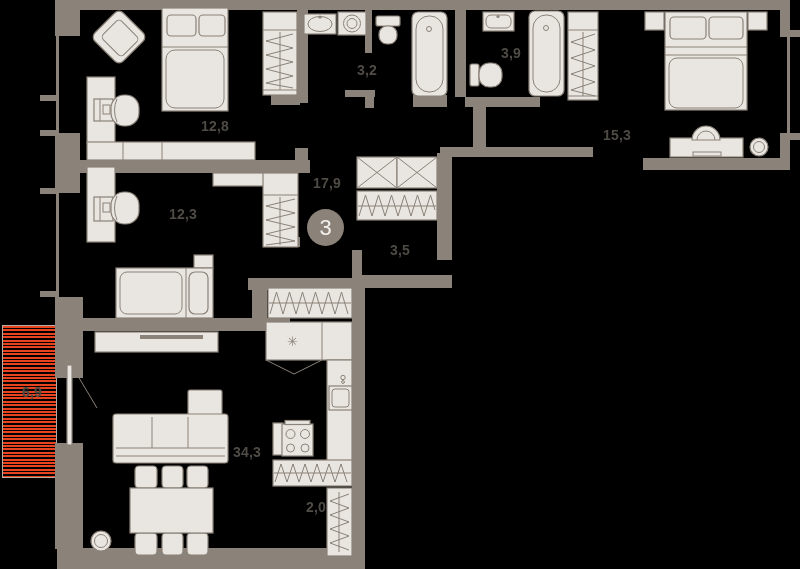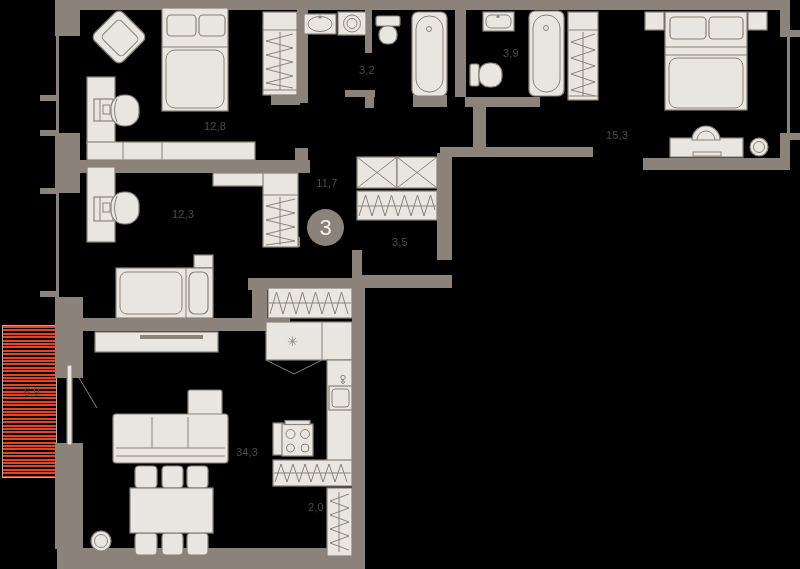--- a/index.html
+++ b/index.html
@@ -4,21 +4,21 @@
 <style>
   html,body{margin:0;padding:0;background:#000;}
   .stage{position:relative;width:800px;height:569px;background:var(--bg,#000);overflow:hidden;
          font-family:"Liberation Sans", sans-serif;}
   .stage svg{position:absolute;left:0;top:0;}
   .wall{fill:var(--wall);}
   .furn{fill:var(--furn);stroke:var(--line);stroke-width:1.2;}
   .pl{fill:none;stroke:var(--line);stroke-width:1;}
   .dark{fill:var(--line);}
   .lbl{position:absolute;transform:translate(-50%,-50%);color:var(--label);
-       font-size:11px;font-weight:400;letter-spacing:.2px;white-space:nowrap;}
+       font-size:14px;font-weight:700;letter-spacing:.2px;white-space:nowrap;}
   .badge{position:absolute;left:307px;top:209px;width:37px;height:37px;border-radius:50%;
          background:var(--wall);color:var(--badge);display:flex;align-items:center;
          justify-content:center;font-size:22px;font-weight:400;}
   .balcony{position:absolute;left:2px;top:325px;width:55px;height:153px;
            border:1px solid #b5ada4;box-sizing:border-box;
            background:repeating-linear-gradient(to bottom,var(--red) 0 2px,#000 2px 3.4px);}
   .snow{font-size:13px;fill:var(--line);font-family:"DejaVu Sans",sans-serif;}
 </style>
 </head>
 <body>
@@ -296,20 +296,20 @@
         <path class="pl" d="M349 494 L330 501 L349 508 L330 515 L349 522 L330 529 L349 536 L330 543 L349 550"></path>
       </g>
     </g>
   </svg>
 
   <div class="lbl" style="left:215px;top:126px">12,8</div>
   <div class="lbl" style="left:183px;top:214px">12,3</div>
   <div class="lbl" style="left:617px;top:135px">15,3</div>
   <div class="lbl" style="left:367px;top:70px">3,2</div>
   <div class="lbl" style="left:511px;top:53px">3,9</div>
-  <div class="lbl" style="left:327px;top:183px">11,7</div>
-  <div class="lbl" style="left:400px;top:242px">3,5</div>
+  <div class="lbl" style="left:327px;top:183px">17,9</div>
+  <div class="lbl" style="left:400px;top:250px">3,5</div>
   <div class="lbl" style="left:247px;top:452px">34,3</div>
   <div class="lbl" style="left:316px;top:507px">2,0</div>
   <div class="lbl" style="left:32px;top:392px">6,9</div>
 
   <div class="badge">3</div>
 </div>
 
 </body></html>

